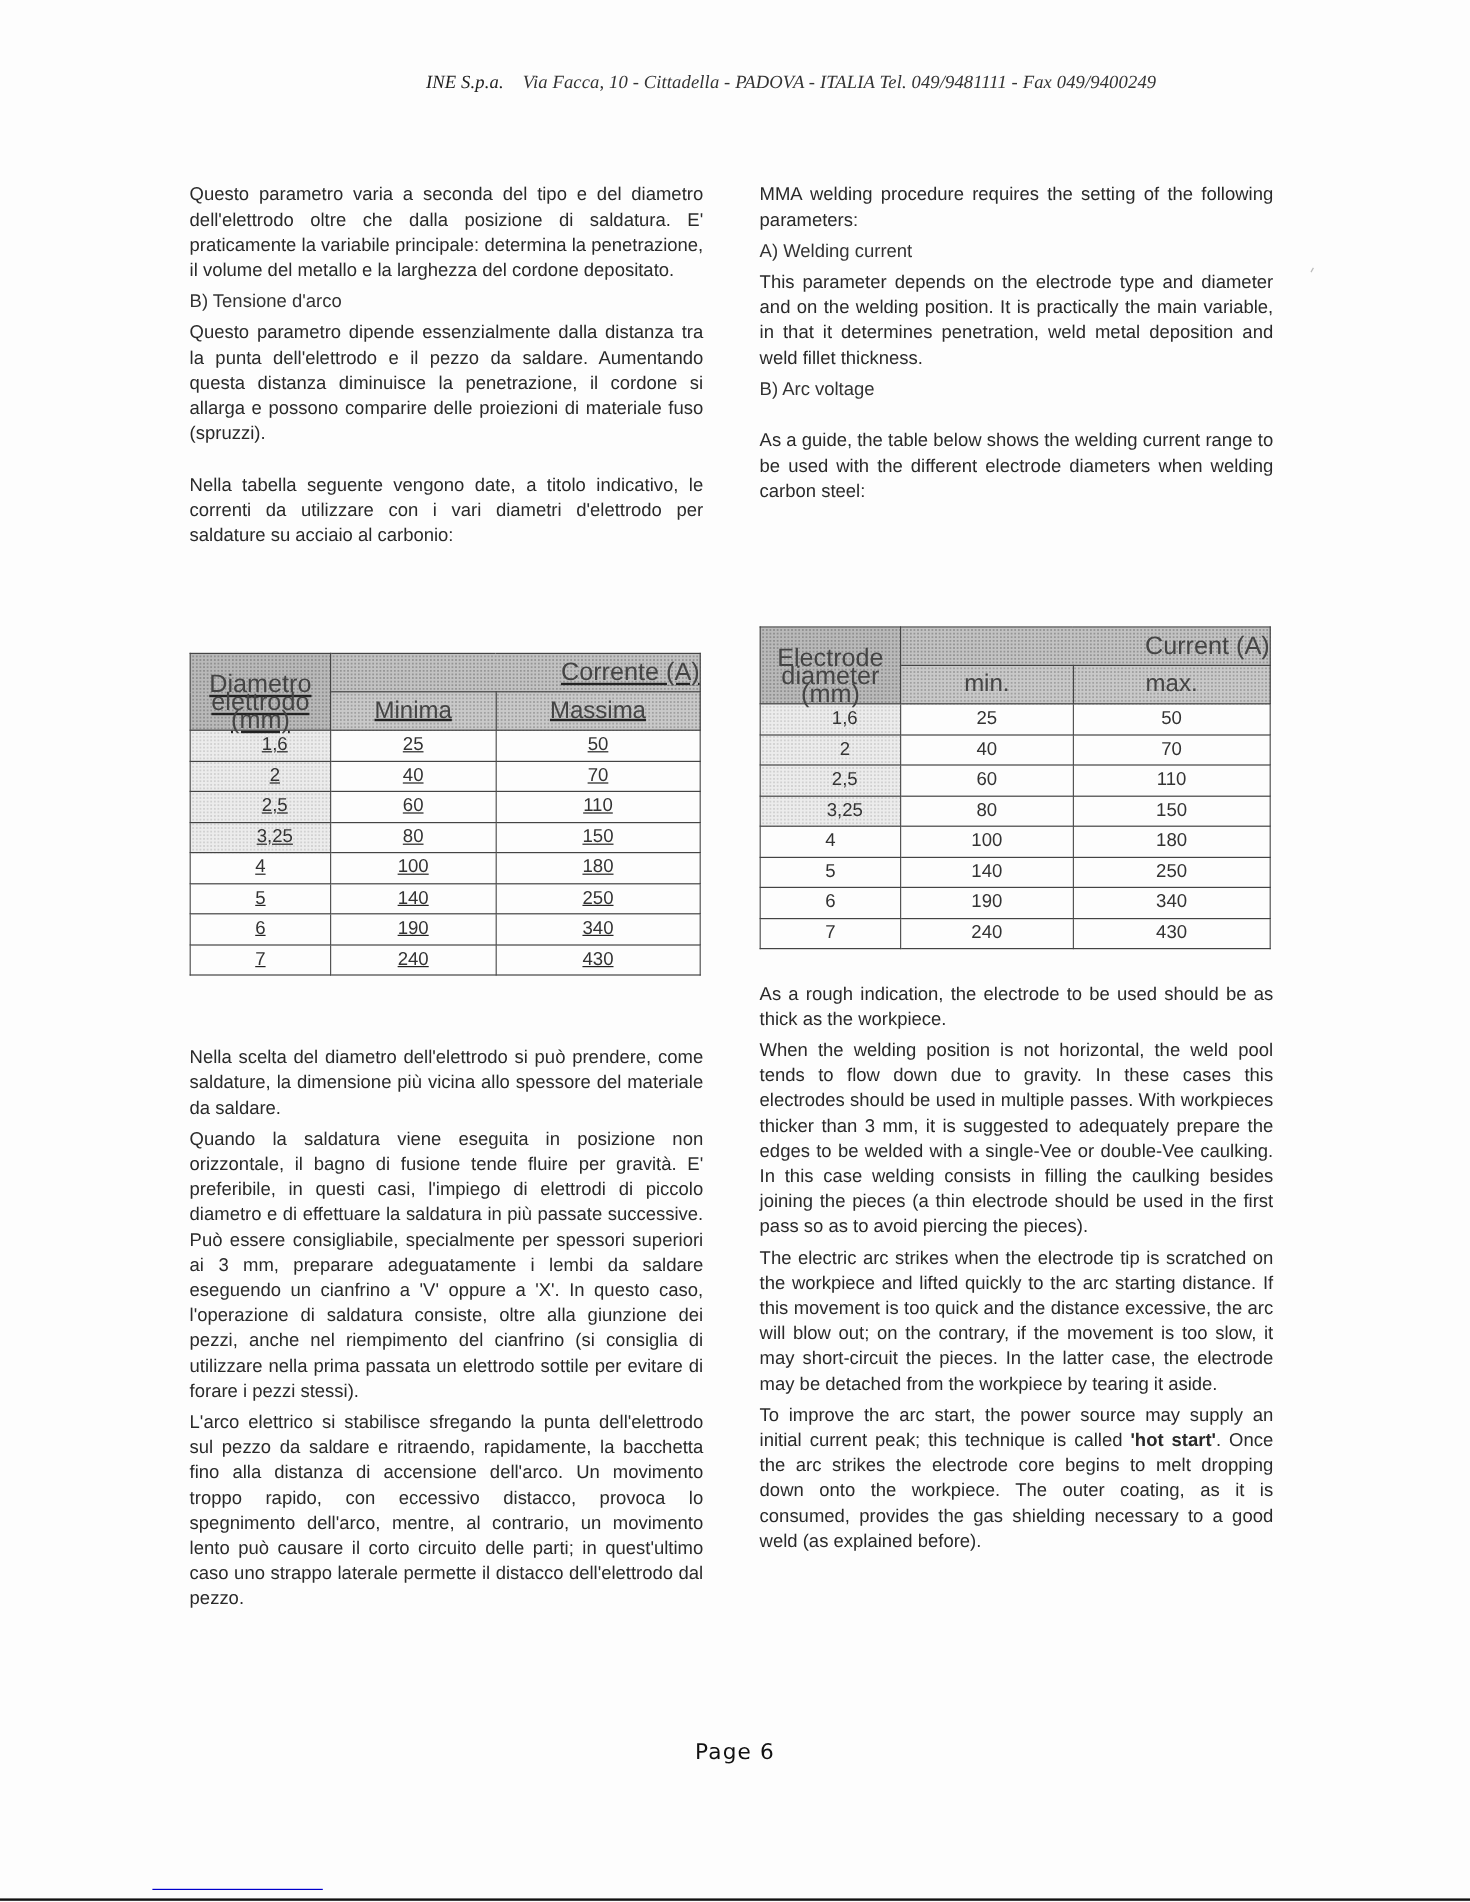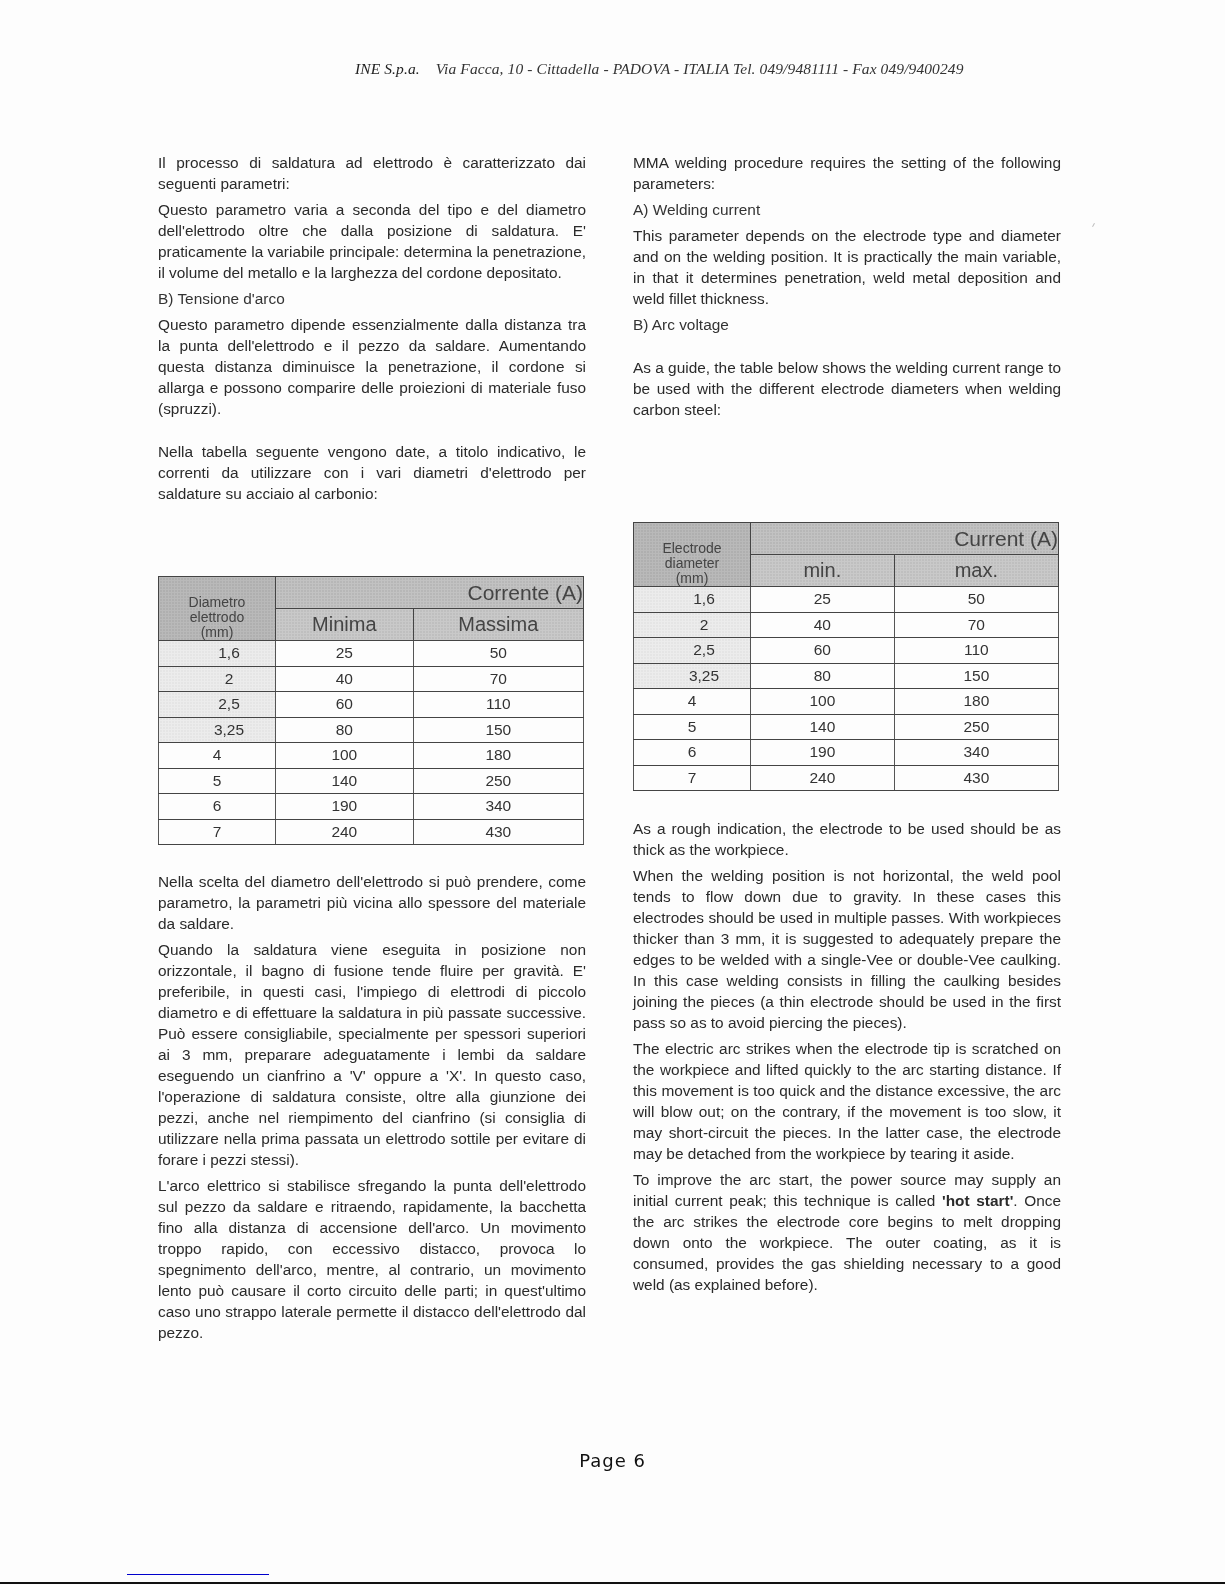--- a/index.html
+++ b/index.html
@@ -26,21 +26,21 @@
   .col .heading { margin: 0 0 5px 0; color: #333; }
   table.weld {
     border-collapse: collapse; width: 426px;
     font-size: 15.5px; color: #333; text-align: center;
   }
   table.weld td, table.weld th {
     border: 1px solid #444; padding: 0; height: 24.5px; font-weight: normal;
   }
   table.weld tr.data td { border-left: 1px solid #555; border-right: 1px solid #555; }
   table.weld th.diam {
-    width: 116px; line-height: 15px; font-size: 14px; padding-top: 18px;
+    width: 116px; line-height: 15px; font-size: 21px; padding-top: 18px;
     background-color: #b9b9b9;
     background-image: radial-gradient(#8f8f8f 0.8px, transparent 0.9px);
     background-size: 3px 3px; color: #444; text-align: center;
   }
   table.weld th.cur {
     font-size: 21px; height: 30px;
     background-color: #c2c2c2;
     background-image: radial-gradient(#959595 0.8px, transparent 0.9px);
     background-size: 3px 3px; color: #444; text-align: right;
   }
@@ -49,21 +49,21 @@
     background-color: #c9c9c9;
     background-image: radial-gradient(#a0a0a0 0.8px, transparent 0.9px);
     background-size: 3px 3px; color: #444; text-align: center;
   }
   table.weld td.dcell.shaded {
     background-color: #ececec;
     background-image: radial-gradient(#d0d0d0 0.7px, transparent 0.8px);
     background-size: 3px 3px;
     padding-left: 24px;
   }
-  .table-wrap-left { position: absolute; top: 576px; left: 158px; }
+  .table-wrap-left { position: absolute; top: 544px; left: 158px; text-decoration: underline; }
   .table-wrap-right { position: absolute; top: 522px; left: 633px; }
   .page-num {
     position: absolute; top: 1450px; left: 0; width: 1225px; text-align: center;
     font-family: "DejaVu Sans", sans-serif; font-size: 18px; color: #111; letter-spacing: 1px;
   }
   .blue-link {
     position: absolute; left: 127px; top: 1574px; width: 142px; height: 1px; background: #0000cc;
   }
   .bottom-rule {
     position: absolute; left: 0; top: 1582px; width: 1225px; height: 2px; background: #111;
@@ -73,21 +73,20 @@
 </head>
 <body>
 
 <div class="header">
   <span class="company">INE S.p.a.</span>
   <span>Via Facca, 10 - Cittadella - PADOVA - ITALIA  Tel. 049/9481111 - Fax 049/9400249</span>
 </div>
 <div class="speck"></div>
 
 <div class="col left">
-  <p>Il processo di saldatura ad elettrodo è caratterizzato dai seguenti parametri:</p>
   <p>Questo parametro varia a seconda del tipo e del diametro dell'elettrodo oltre che dalla posizione di saldatura. E' praticamente la variabile principale: determina la penetrazione, il volume del metallo e la larghezza del cordone depositato.</p>
   <div class="heading">B) Tensione d'arco</div>
   <p>Questo parametro dipende essenzialmente dalla distanza tra la punta dell'elettrodo e il pezzo da saldare. Aumentando questa distanza diminuisce la penetrazione, il cordone si allarga e possono comparire delle proiezioni di materiale fuso (spruzzi).</p>
   <p class="gap">Nella tabella seguente vengono date, a titolo indicativo, le correnti da utilizzare con i vari diametri d'elettrodo per saldature su acciaio al carbonio:</p>
 </div>
 
 <div class="table-wrap-left">
   <table class="weld">
     <thead>
       <tr>
@@ -142,21 +141,21 @@
         <tr class="data">
           <td class="dcell">7</td>
           <td>240</td>
           <td>430</td>
         </tr>
       </tbody>
   </table>
 </div>
 
 <div class="col left" style="top:871px;">
-  <p>Nella scelta del diametro dell'elettrodo si può prendere, come parametro, la parametri più vicina allo spessore del materiale da saldare.</p>
+  <p>Nella scelta del diametro dell'elettrodo si può prendere, come saldature, la dimensione più vicina allo spessore del materiale da saldare.</p>
   <p>Quando la saldatura viene eseguita in posizione non orizzontale, il bagno di fusione tende fluire per gravità. E' preferibile, in questi casi, l'impiego di elettrodi di piccolo diametro e di effettuare la saldatura in più passate successive. Può essere consigliabile, specialmente per spessori superiori ai 3 mm, preparare adeguatamente i lembi da saldare eseguendo un cianfrino a 'V' oppure a 'X'. In questo caso, l'operazione di saldatura consiste, oltre alla giunzione dei pezzi, anche nel riempimento del cianfrino (si consiglia di utilizzare nella prima passata un elettrodo sottile per evitare di forare i pezzi stessi).</p>
   <p>L'arco elettrico si stabilisce sfregando la punta dell'elettrodo sul pezzo da saldare e ritraendo, rapidamente, la bacchetta fino alla distanza di accensione dell'arco. Un movimento troppo rapido, con eccessivo distacco, provoca lo spegnimento dell'arco, mentre, al contrario, un movimento lento può causare il corto circuito delle parti; in quest'ultimo caso uno strappo laterale permette il distacco dell'elettrodo dal pezzo.</p>
 </div>
 
 <div class="col right">
   <p>MMA welding procedure requires the setting of the following parameters:</p>
   <div class="heading">A) Welding current</div>
   <p>This parameter depends on the electrode type and diameter and on the welding position. It is practically the main variable, in that it determines penetration, weld metal deposition and weld fillet thickness.</p>
   <div class="heading">B) Arc voltage</div>
   <p class="gap">As a guide, the table below shows the welding current range to be used with the different electrode diameters when welding carbon steel:</p>

